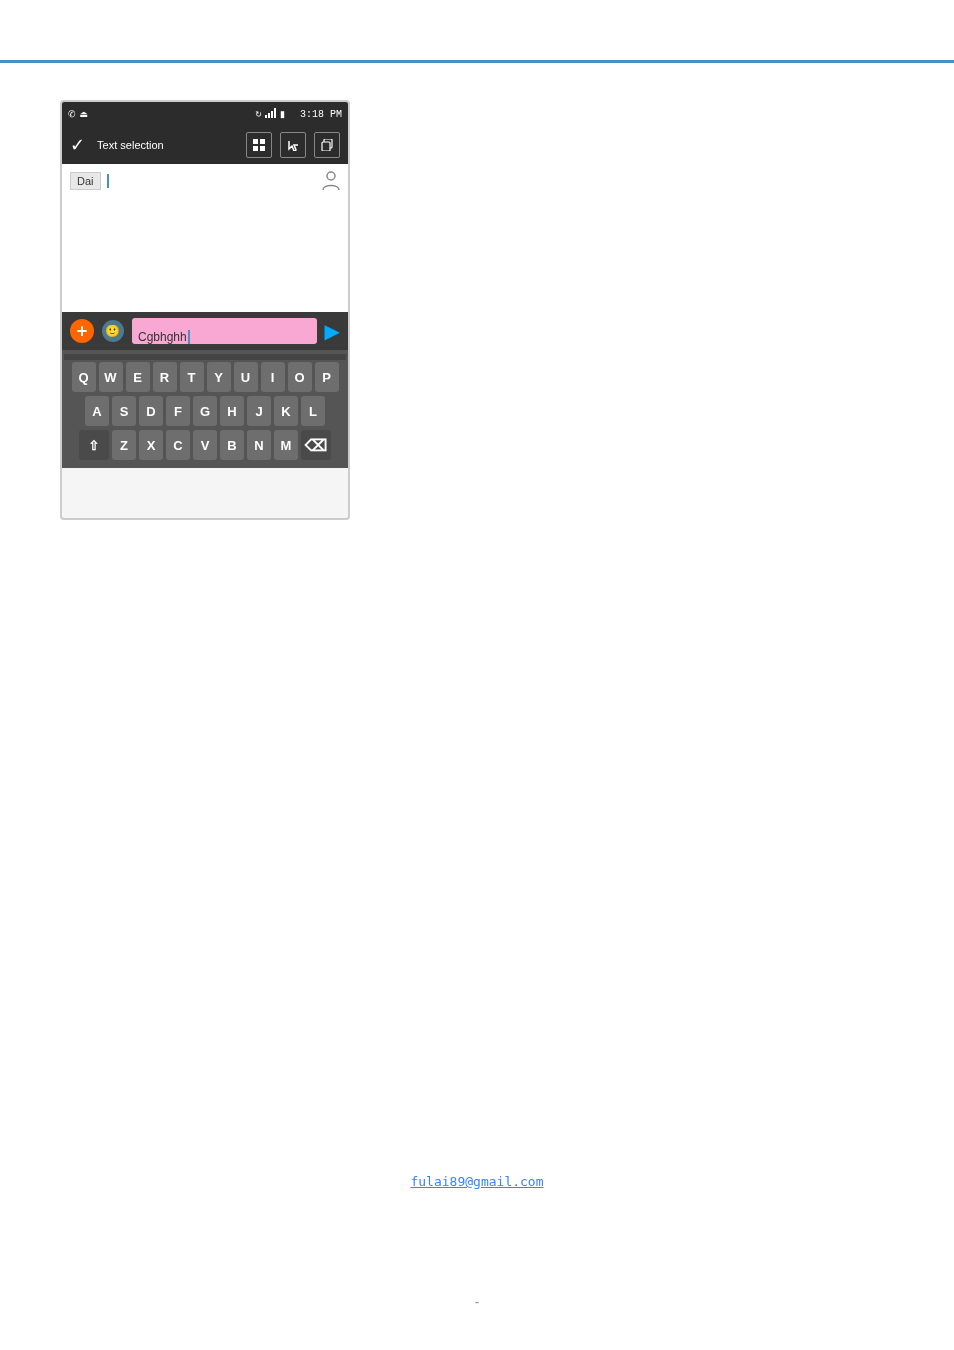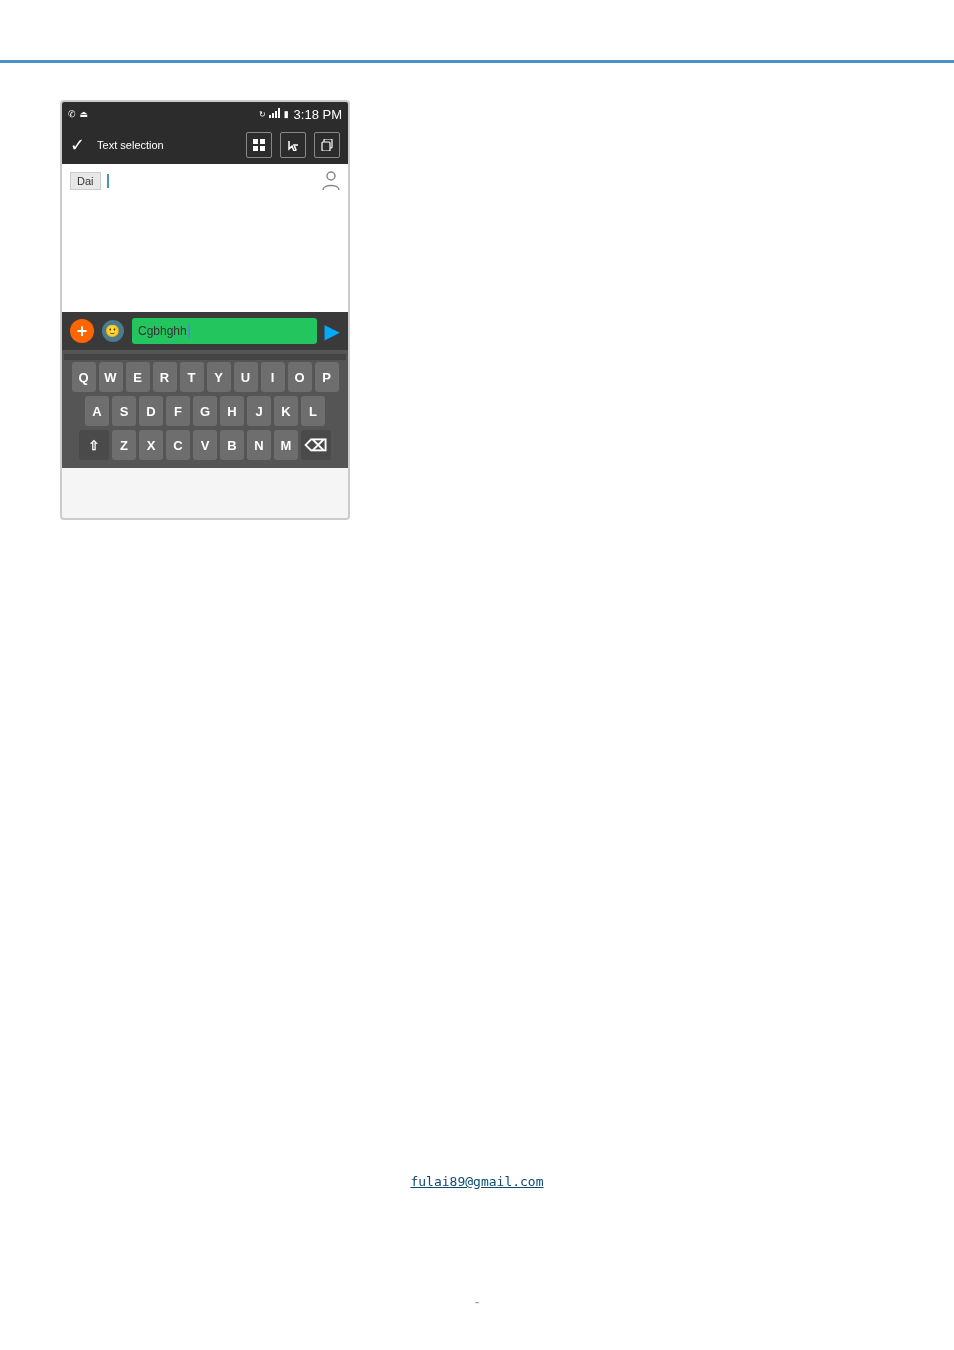--- a/index.html
+++ b/index.html
@@ -176,25 +176,25 @@
       border-radius: 50%;
       display: flex;
       align-items: center;
       justify-content: center;
       font-size: 12px;
       flex-shrink: 0;
     }
 
     .compose-text-area {
       flex: 1;
-      background: #22c55e;
+      background: #f9a8d4;
       border-radius: 3px;
       height: 26px;
       display: flex;
-      align-items: center;
+      align-items: flex-end;
       padding: 0 6px;
       font-size: 12px;
       color: #333;
       position: relative;
     }
 
     .compose-cursor {
       display: inline-block;
       width: 2px;
       height: 14px;
@@ -281,21 +281,21 @@
     
     .email-link {
       position: absolute;
       bottom: 160px;
       left: 0;
       right: 0;
       text-align: center;
     }
 
     .email-link a {
-      color: #0c4a6e;
+      color: #3b82f6;
       text-decoration: underline;
       font-size: 13px;
       font-family: monospace;
     }
 
     
     .bottom-dash {
       position: absolute;
       bottom: 40px;
       left: 50%;
@@ -325,21 +325,21 @@
       <span>
         <svg width="12" height="10" viewBox="0 0 12 10">
           <rect x="0" y="7" width="2" height="3" fill="white"></rect>
           <rect x="3" y="5" width="2" height="5" fill="white"></rect>
           <rect x="6" y="3" width="2" height="7" fill="white"></rect>
           <rect x="9" y="0" width="2" height="10" fill="white"></rect>
         </svg>
       </span>
 
       <span style="font-size:9px;">▮</span>
-      <span style="font-size:13px; color:white; margin-left:2px;">3:18 PM</span>
+      <span style="font-size:10px; color:white; margin-left:12px;font-family:Liberation Mono, monospace;">3:18 PM</span>
     </div>
   </div>
 
   <div class="action-bar">
     <span class="checkmark">✓</span>
     <span class="text-selection-label">Text selection</span>
     <div class="action-icons">
 
       <div class="action-icon">
         <svg width="12" height="12" viewBox="0 0 12 12">

